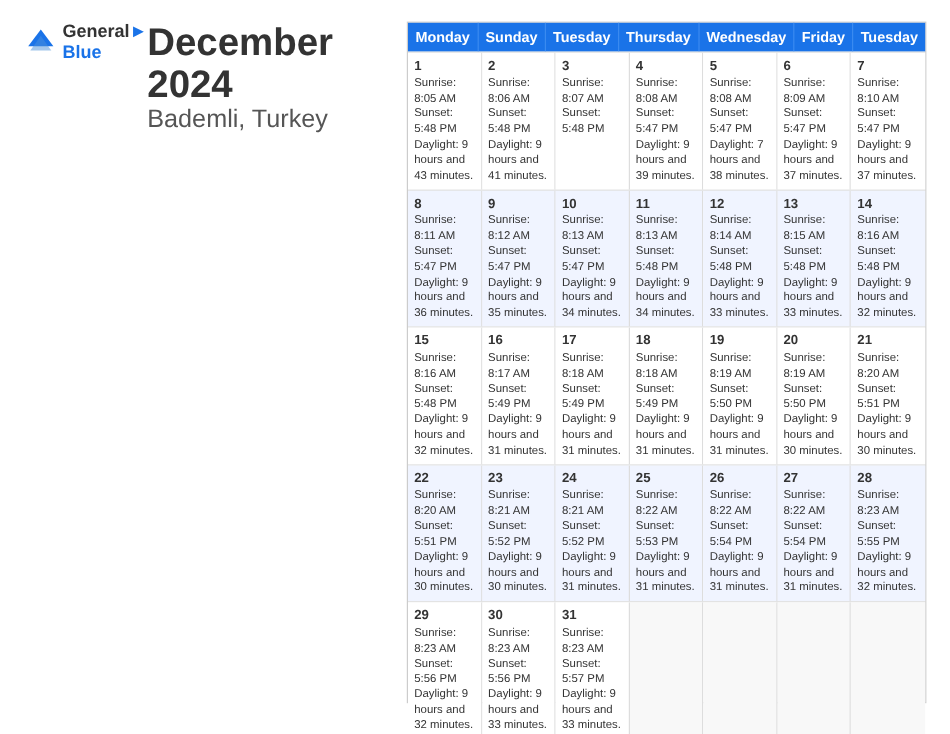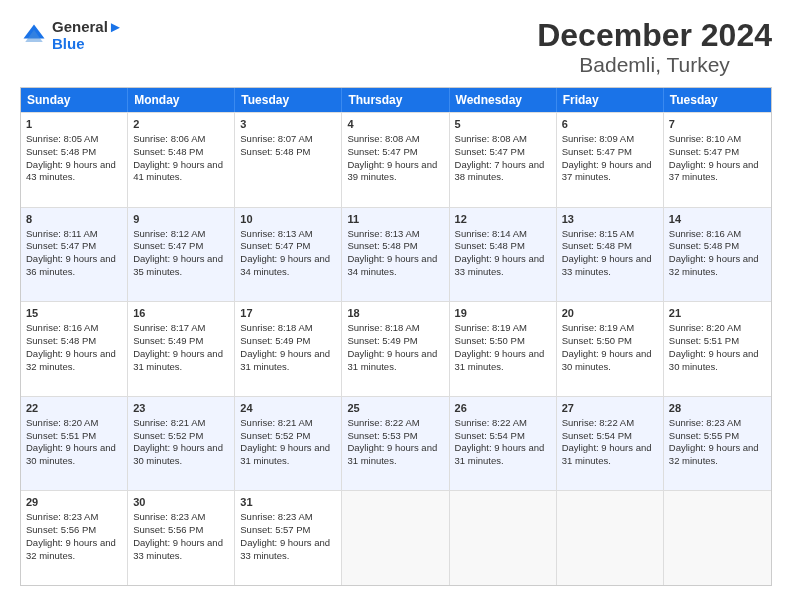--- a/index.html
+++ b/index.html
@@ -8,39 +8,38 @@
       background: #fff;
       width: 792px;
       height: 612px;
       overflow: hidden;
     }
     .page {
       width: 792px;
       height: 596px;
       padding: 18px 20px 10px 20px;
       display: flex;
-      flex-direction: column;
     }
     .header {
       display: flex;
       justify-content: space-between;
       align-items: flex-start;
       margin-bottom: 10px;
     }
     .logo {
       display: flex;
       align-items: center;
       gap: 4px;
     }
     .logo-icon {
       width: 28px;
       height: 28px;
     }
     .title-block {
-      text-align: center;
+      text-align: left;
     }
     .main-title {
       font-size: 32px;
       font-weight: bold;
       color: #333;
       line-height: 1.1;
     }
     .subtitle {
       font-size: 21px;
       color: #555;
@@ -122,22 +121,22 @@
       </div>
     </div>
     <div class="title-block">
       <div class="main-title">December 2024</div>
       <div class="subtitle">Bademli, Turkey</div>
     </div>
   </div>
 
   <div class="calendar">
     <div class="cal-header-row">
-    <div class="cal-header-cell">Sunday</div>
-        <div class="cal-header-cell">Monday</div>
+    <div class="cal-header-cell">Monday</div>
+        <div class="cal-header-cell">Sunday</div>
         <div class="cal-header-cell">Tuesday</div>
         <div class="cal-header-cell">Thursday</div>
         <div class="cal-header-cell">Wednesday</div>
         <div class="cal-header-cell">Friday</div>
         <div class="cal-header-cell">Tuesday</div>
       </div>
     <div class="cal-body">
     <div class="cal-row">
           <div class="cal-cell"><span class="day-num">1</span><span>Sunrise: 8:05 AM</span><br><span>Sunset: 5:48 PM</span><br><span>Daylight: 9 hours and 43 minutes.</span></div>
           <div class="cal-cell"><span class="day-num">2</span><span>Sunrise: 8:06 AM</span><br><span>Sunset: 5:48 PM</span><br><span>Daylight: 9 hours and 41 minutes.</span></div>

